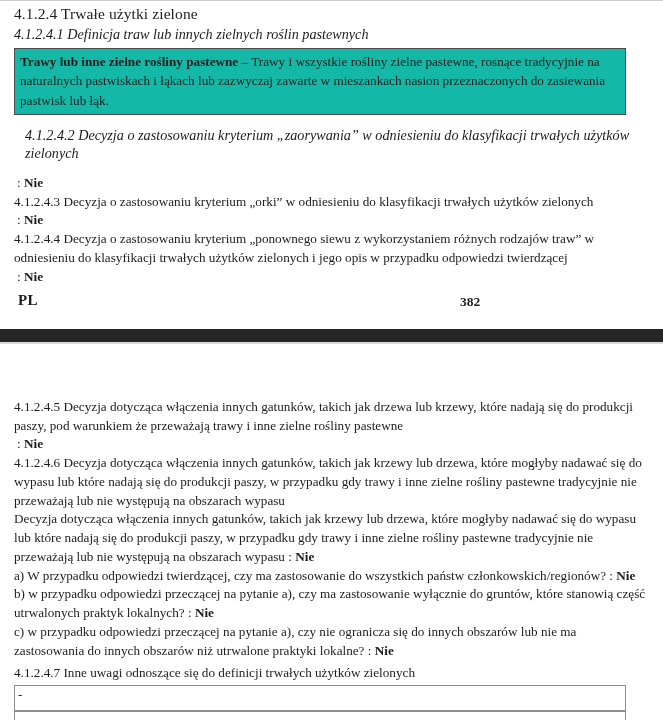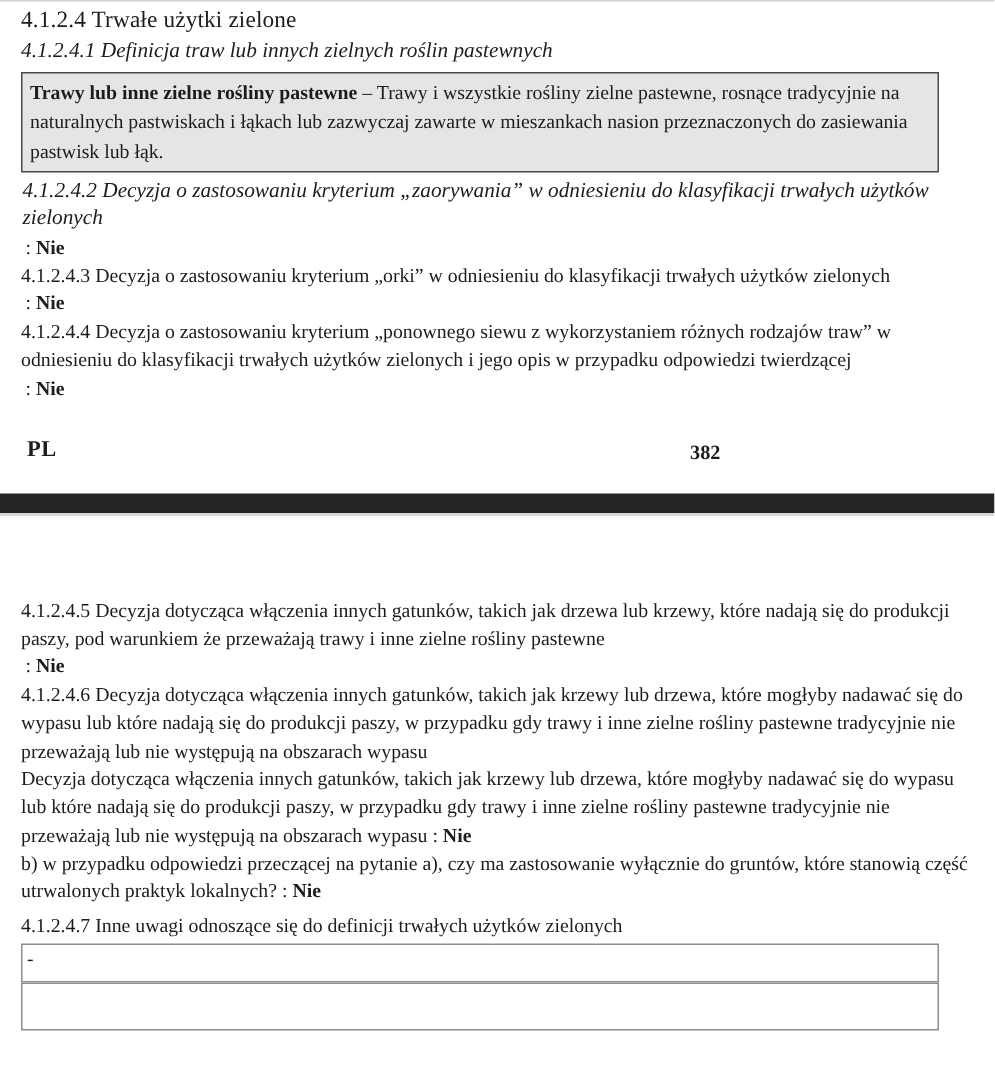--- a/index.html
+++ b/index.html
@@ -83,39 +83,39 @@
     margin: 0 0 4px 0;
     line-height: 1.32;
   }
 
   .defbox {
     border: 1.3px solid #4a4a4a;
     box-sizing: border-box;
     padding: 3px 5px 4px 5px;
     margin: 0 0 3px 0;
     width: 612px;
-    background: #e5e5e5;
+    background: #14b8a6;
   }
 
   .defbox p {
     margin: 0;
     font-size: 13.2px;
     line-height: 1.46;
     text-align: left;
   }
 
   .defbox .term {
     font-weight: bold;
   }
 
   .q-italic {
     font-size: 14.2px;
     font-style: italic;
     line-height: 1.30;
-    margin: 1px;
+    margin: 11px;
   }
 
   .q-plain {
     font-size: 13.2px;
     line-height: 1.42;
     margin: 0;
   }
 
   .answer {
     font-size: 13.2px;
@@ -220,23 +220,25 @@
 
 <div class="page page-two">
 
   <p class="q-plain">4.1.2.4.5 Decyzja dotycząca włączenia innych gatunków, takich jak drzewa lub krzewy, które nadają się do produkcji paszy, pod warunkiem że przeważają trawy i inne zielne rośliny pastewne</p>
   <p class="answer"><span>: </span><span class="val">Nie</span></p>
 
   <p class="q-plain">4.1.2.4.6 Decyzja dotycząca włączenia innych gatunków, takich jak krzewy lub drzewa, które mogłyby nadawać się do wypasu lub które nadają się do produkcji paszy, w przypadku gdy trawy i inne zielne rośliny pastewne tradycyjnie nie przeważają lub nie występują na obszarach wypasu</p>
 
   <p class="q-plain"><span>Decyzja dotycząca włączenia innych gatunków, takich jak krzewy lub drzewa, które mogłyby nadawać się do wypasu lub które nadają się do produkcji paszy, w przypadku gdy trawy i inne zielne rośliny pastewne tradycyjnie nie przeważają lub nie występują na obszarach wypasu : </span><span class="inline-val">Nie</span></p>
 
+  <p class="q-plain"><span>a) W przypadku odpowiedzi twierdzącej, czy ma zastosowanie do wszystkich państw członkowskich/regionów? : </span><span class="inline-val">Nie</span></p>
 
   <p class="q-plain"><span>b) w przypadku odpowiedzi przeczącej na pytanie a), czy ma zastosowanie wyłącznie do gruntów, które stanowią część utrwalonych praktyk lokalnych? : </span><span class="inline-val">Nie</span></p>
 
+  <p class="q-plain"><span>c) w przypadku odpowiedzi przeczącej na pytanie a), czy nie ogranicza się do innych obszarów lub nie ma zastosowania do innych obszarów niż utrwalone praktyki lokalne? : </span><span class="inline-val">Nie</span></p>
 
   <p class="field-label">4.1.2.4.7 Inne uwagi odnoszące się do definicji trwałych użytków zielonych</p>
 
   <div class="textbox short">
     <span class="dash">-</span>
   </div>
 
 
   <div class="textbox tall">
     

